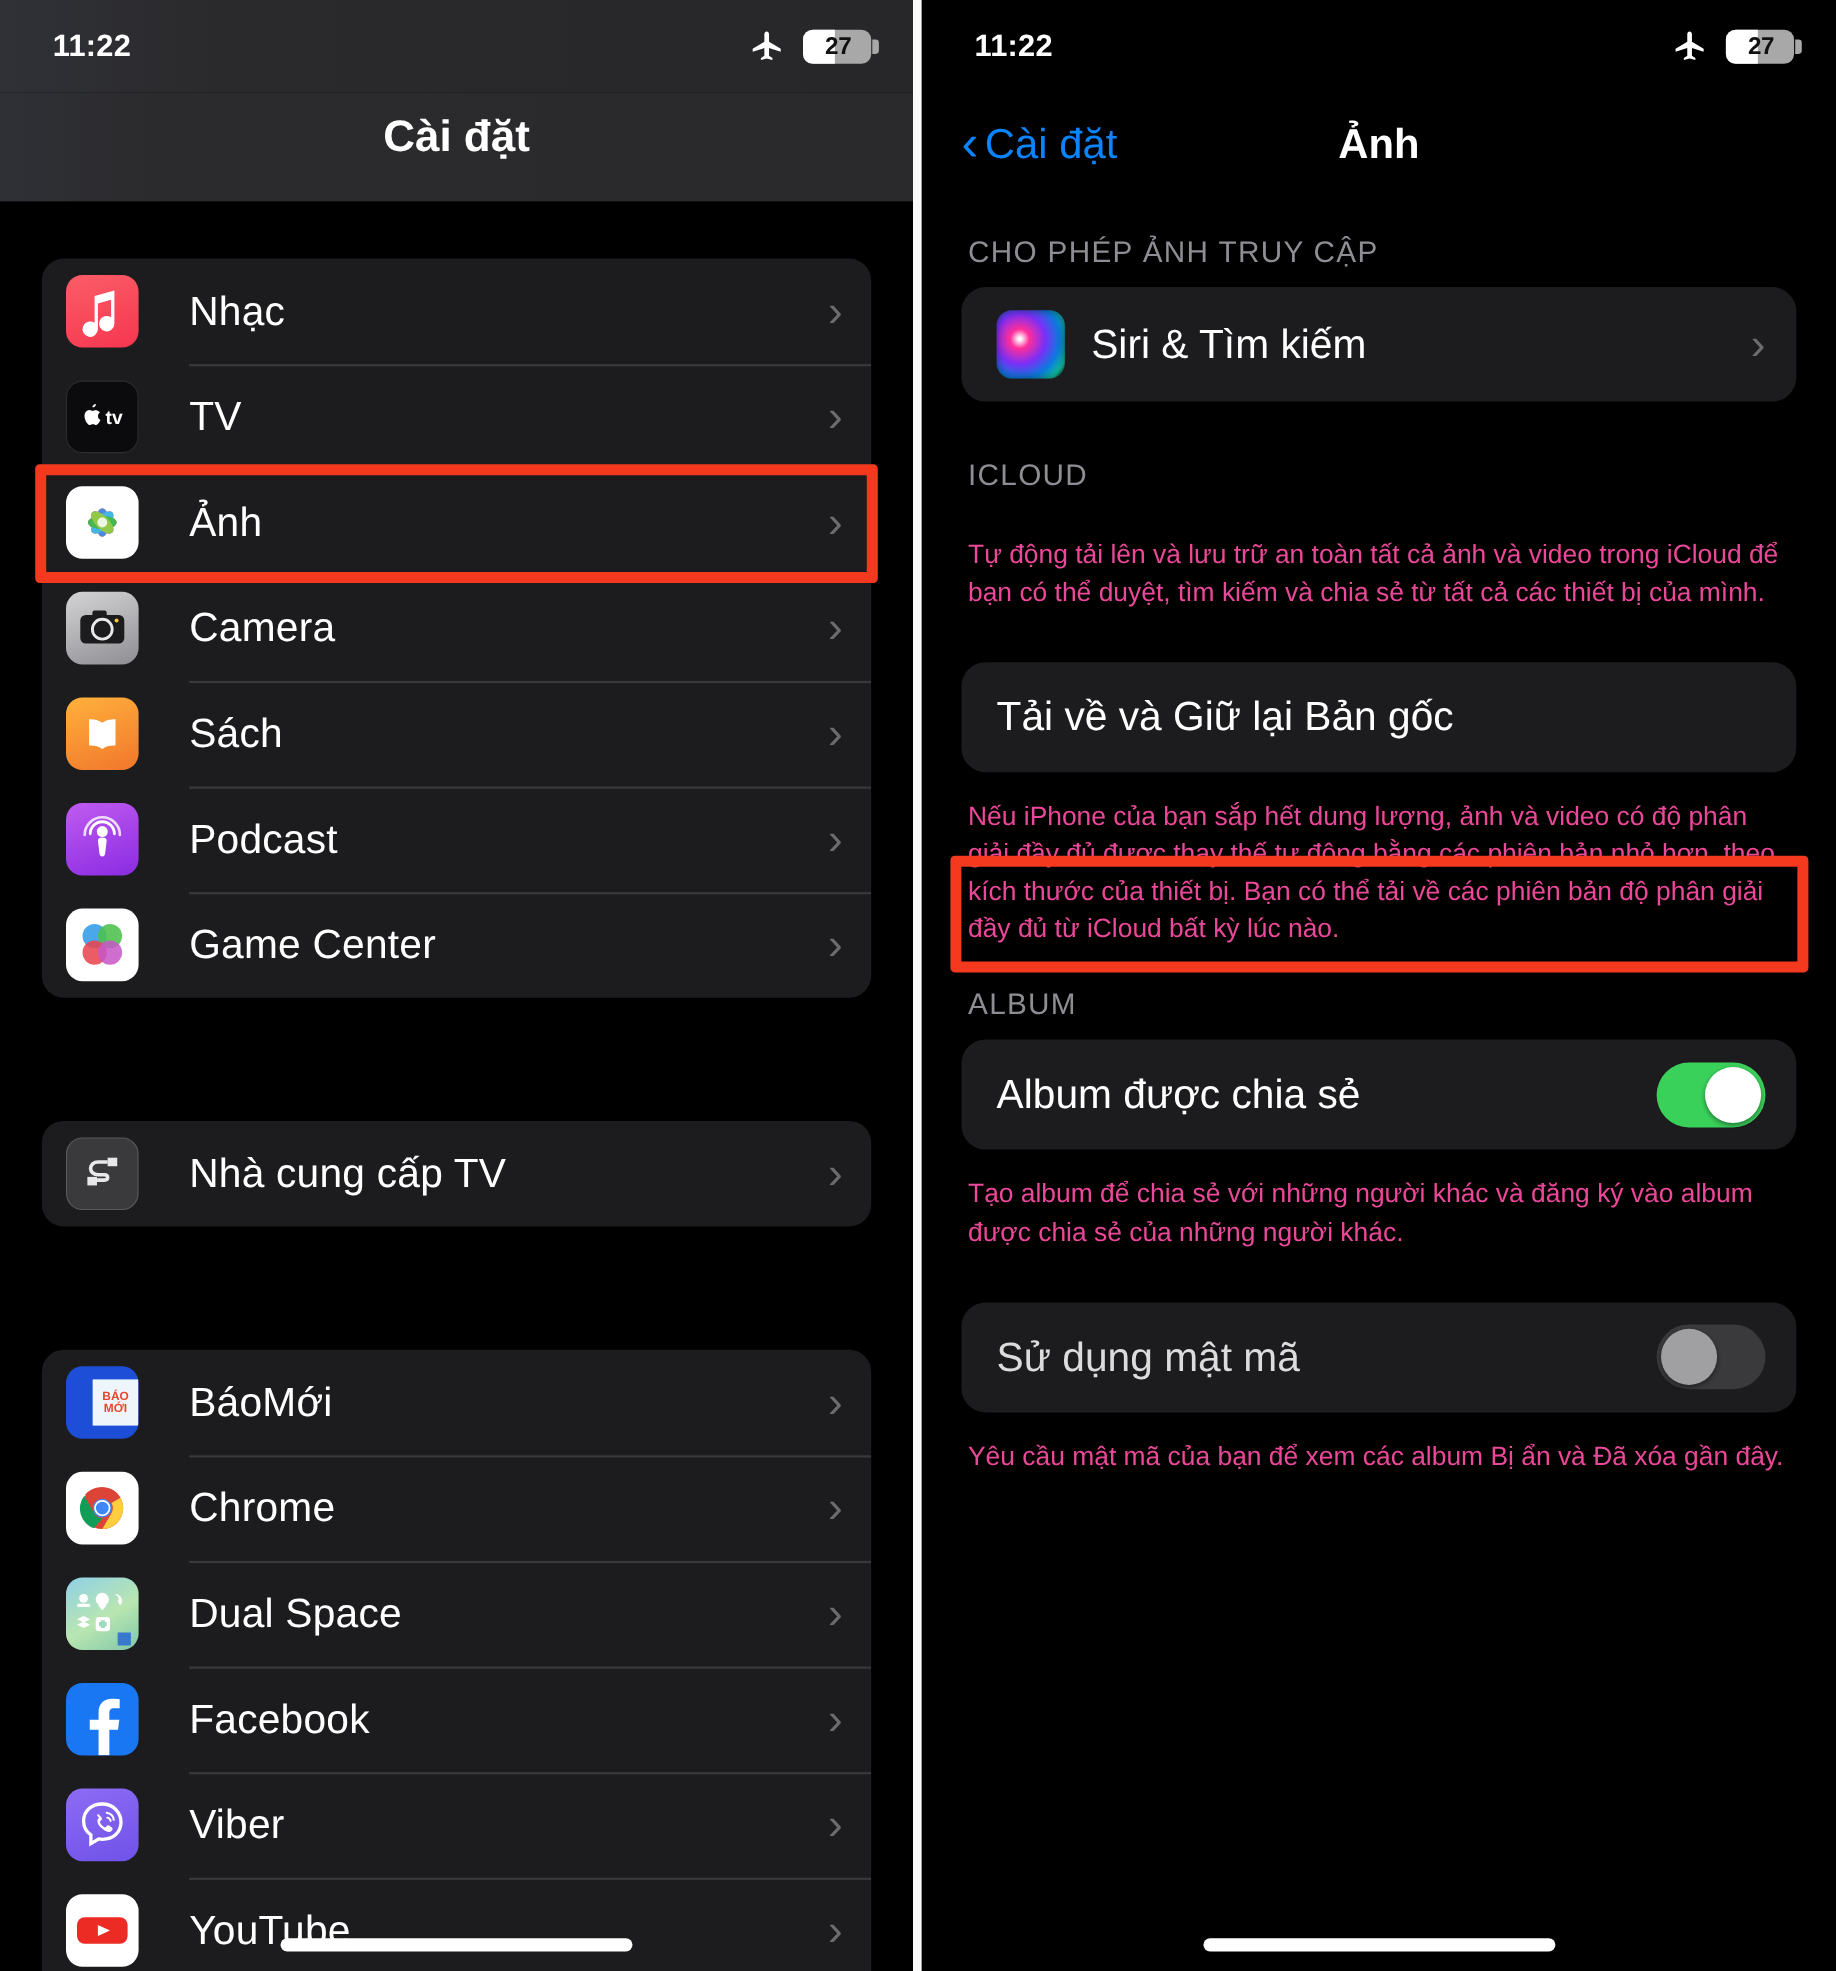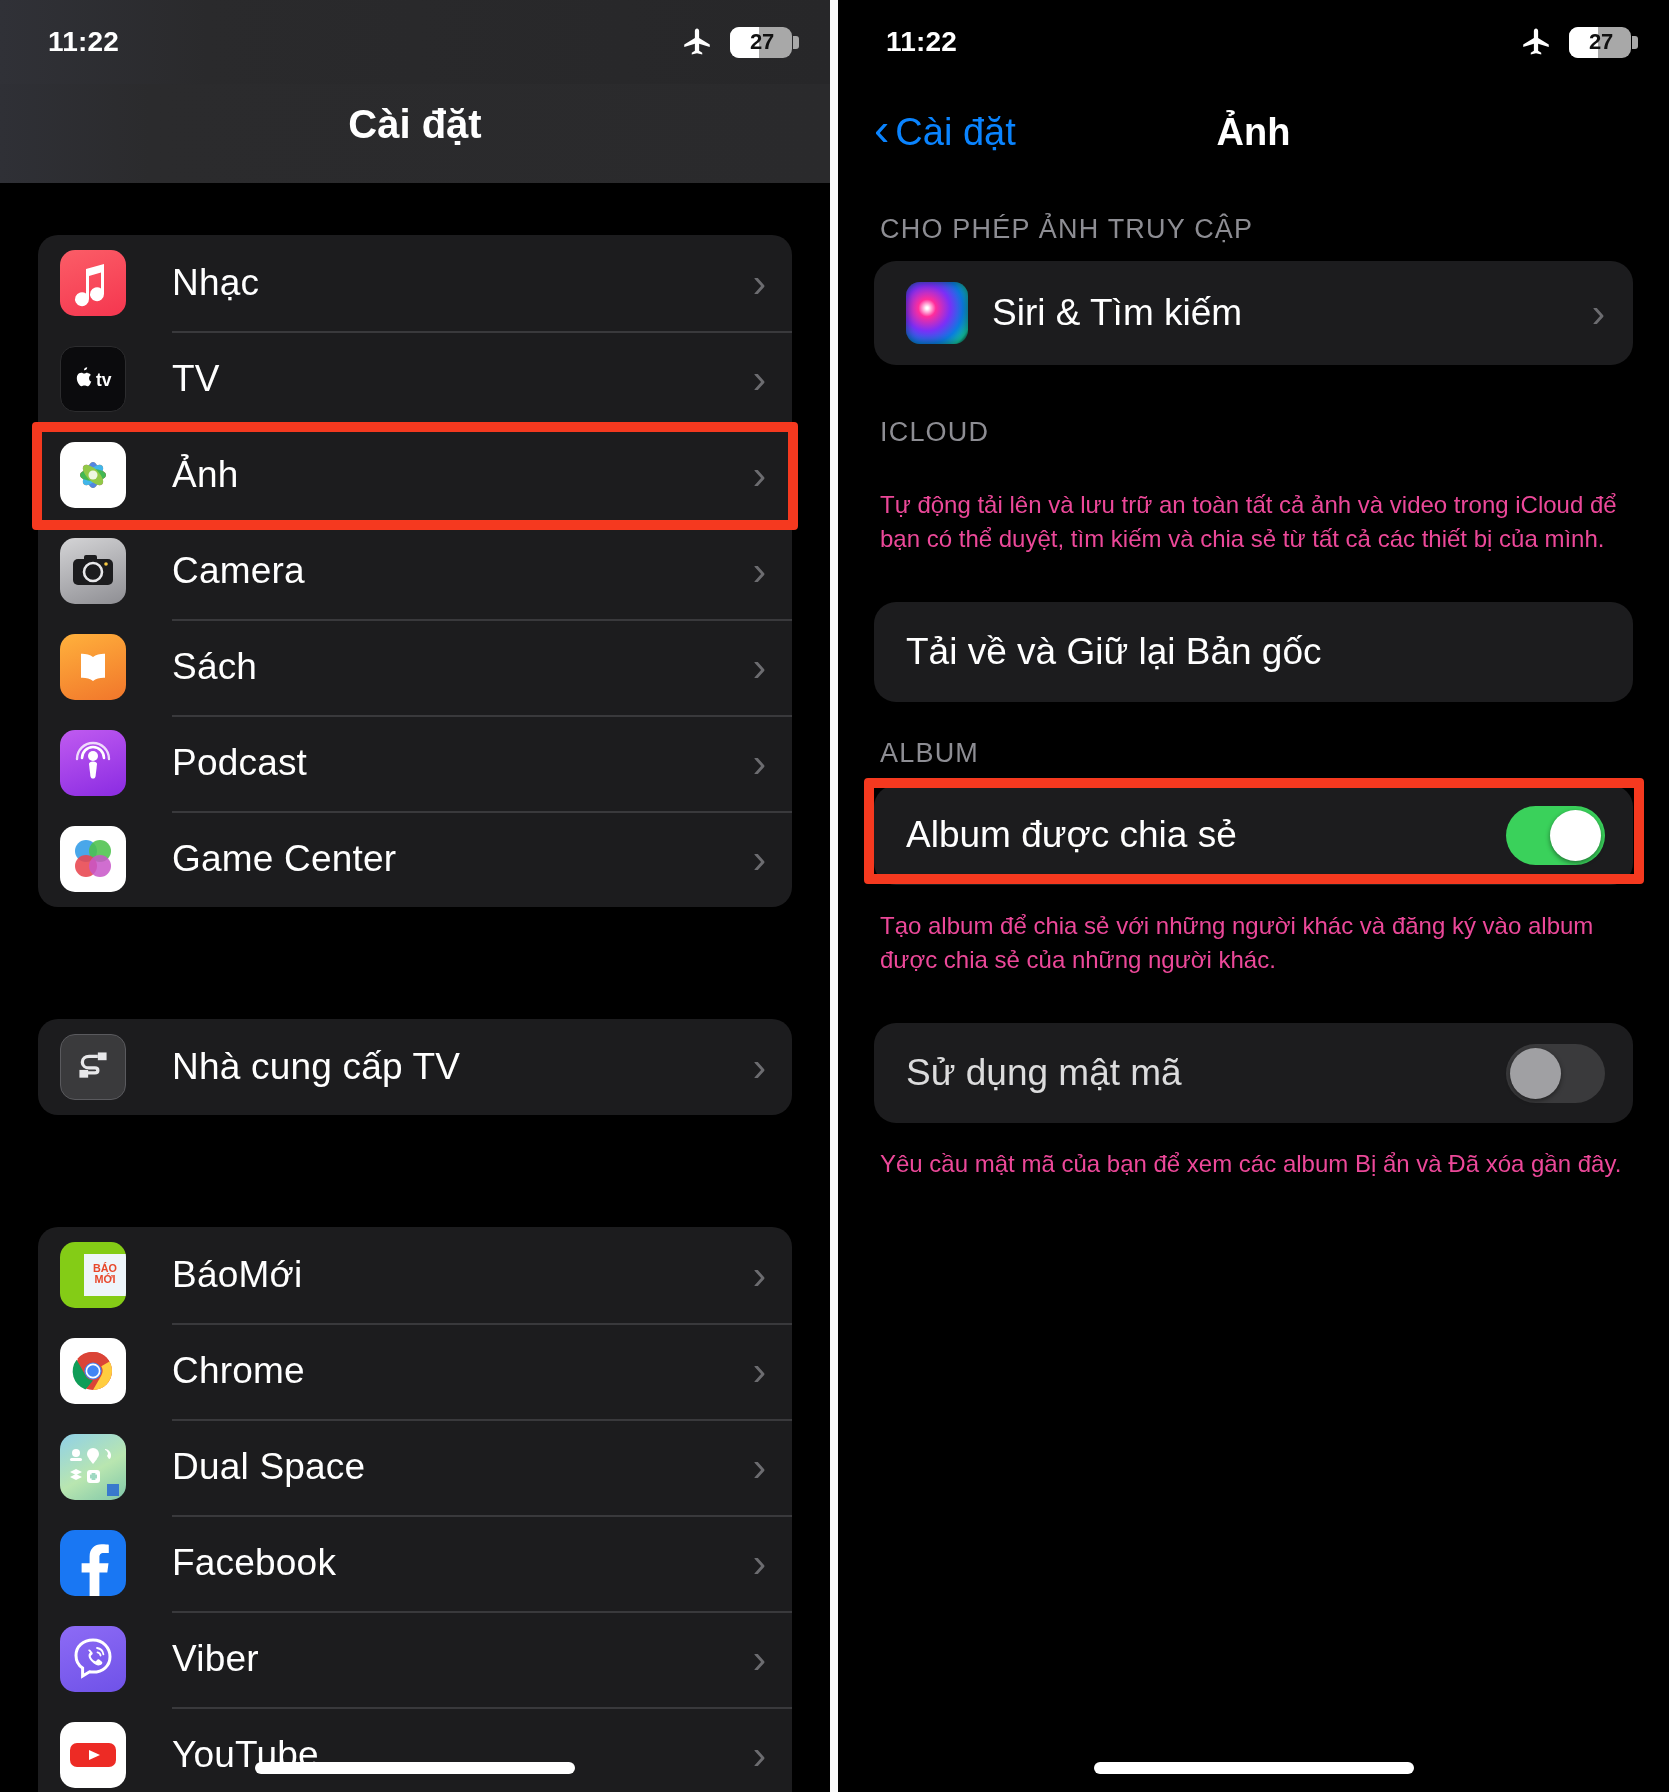--- a/index.html
+++ b/index.html
@@ -138,21 +138,21 @@
 
   
   .ic-music{ background:linear-gradient(160deg,#fb5d67,#f5364f); }
   .ic-tv{ background:#0b0b0d; border:1px solid #2c2c2e; }
   .ic-photos{ background:#fff; }
   .ic-camera{ background:linear-gradient(160deg,#d4d4d6,#8e8e93); }
   .ic-books{ background:linear-gradient(160deg,#ffb13c,#f1762b); }
   .ic-podcast{ background:linear-gradient(160deg,#c05bf0,#8a2be2); }
   .ic-gamecenter{ background:#fff; }
   .ic-tvprovider{ background:#3a3a3c; border:1px solid #5a5a5e; }
-  .ic-baomoi{ background:#84cc16;padding-left:24px; }
+  .ic-baomoi{ background:#1d4ed8;padding-left:24px; }
   .ic-chrome{ background:#fff; }
   .ic-dual{ background:linear-gradient(150deg,#8fd0e8,#b9e6b0 55%,#7fc6a9); }
   .ic-fb{ background:#1977f3; }
   .ic-viber{ background:linear-gradient(160deg,#8d6bf5,#6f52e8); }
   .ic-yt{ background:#fff; }
   .ic-partial{ background:#fff; }
   .glyph{ width:100%; height:100%; display:block; }
 </style>
 </head>
 <body>
@@ -436,20 +436,21 @@
 
       <div class="sec-head" style="padding-top:52px">ICLOUD</div>
       <div class="desc">Tự động tải lên và lưu trữ an toàn tất cả ảnh và video trong iCloud để bạn có thể duyệt, tìm kiếm và chia sẻ từ tất cả các thiết bị của mình.</div>
 
       <div style="height:46px"></div>
       <div class="rgroup">
         <div class="rrow" style="min-height:100px">
           <span class="rrow-label">Tải về và Giữ lại Bản gốc</span>
         </div>
       </div>
+      <div class="desc">Nếu iPhone của bạn sắp hết dung lượng, ảnh và video có độ phân giải đầy đủ được thay thế tự động bằng các phiên bản nhỏ hơn, theo kích thước của thiết bị. Bạn có thể tải về các phiên bản độ phân giải đầy đủ từ iCloud bất kỳ lúc nào.</div>
 
       <div class="sec-head" style="padding-top:36px">ALBUM</div>
       <div class="rgroup">
         <div class="rrow" style="min-height:100px">
           <span class="rrow-label">Album được chia sẻ</span>
           <span class="toggle on">
             <span class="knob"></span>
           </span>
         </div>
       </div>

